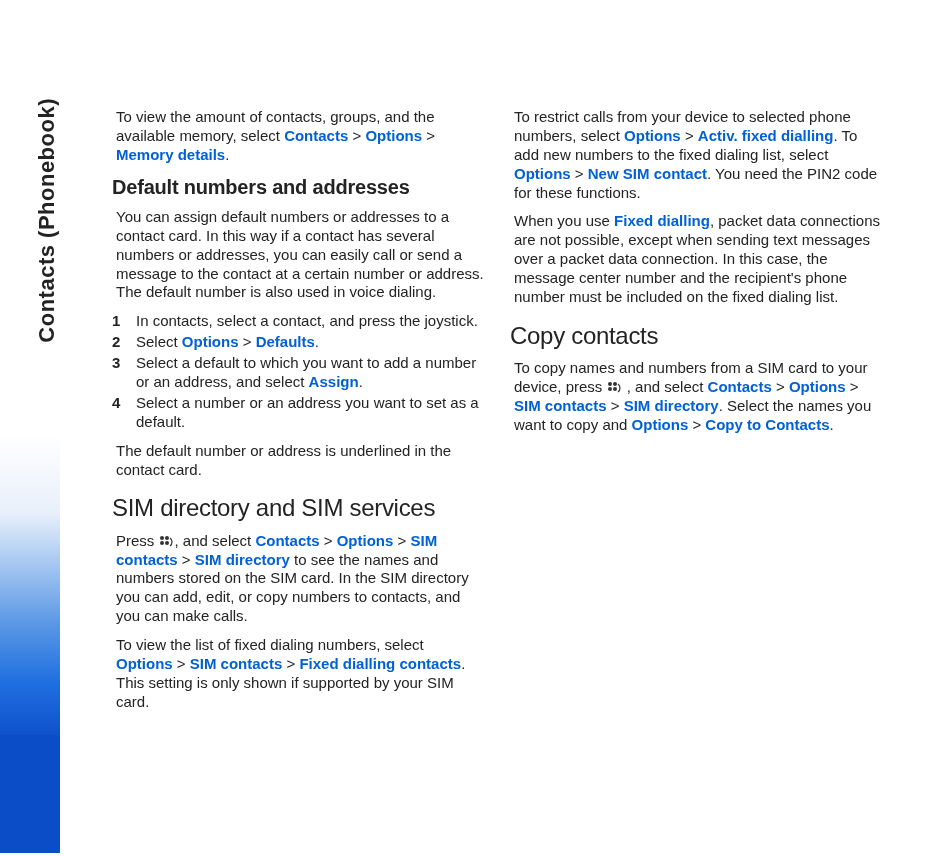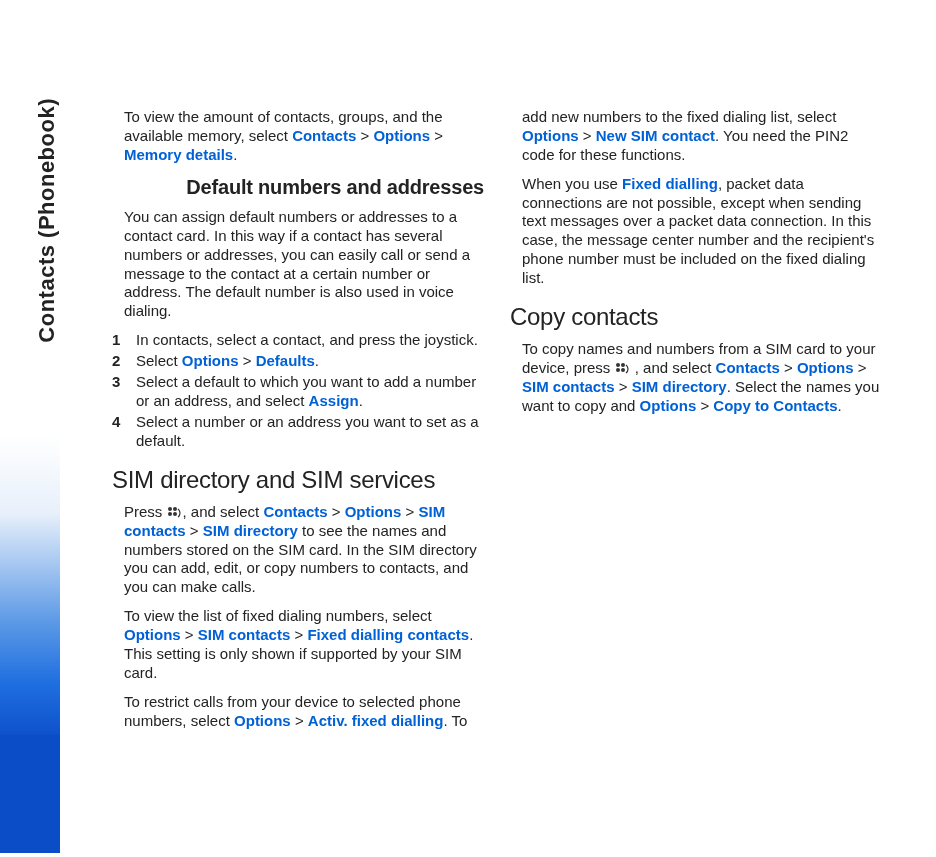--- a/index.html
+++ b/index.html
@@ -67,27 +67,26 @@
     left: 112px;
     top: 108px;
     width: 770px;
     height: 640px;
     column-count: 2;
     column-gap: 26px;
     column-fill: auto;
     font-size: 15px;
     line-height: 1.26;
   }
-  .content p { margin: 0 0 10px 12px; }
+  .content p { margin: 0 0 10px 4px; }
   .content h2 {
     font-size: 20px;
     font-weight: 700;
     margin: 4px 0 8px 0;
     letter-spacing: -0.2px;
-    text-align: right;
   }
   .content h1 {
     font-size: 24px;
     font-weight: 400;
     margin: 14px 0 8px 0;
     letter-spacing: -0.3px;
   }
   .blue { color: #0061d6; font-weight: 700; }
   ol.steps {
     list-style: none;
@@ -145,20 +144,21 @@
       <li>
         <span class="num">3</span>
         <span class="txt"><span>Select a default to which you want to add a number or an address, and select </span><span class="blue">Assign</span><span>.</span></span>
       </li>
       <li>
         <span class="num">4</span>
         <span class="txt">Select a number or an address you want to set as a default.</span>
       </li>
     </ol>
 
+    <p>The default number or address is underlined in the contact card.</p>
 
     <h1>SIM directory and SIM services</h1>
 
 
     <p>
       <span>Press </span><svg class="menu-icon" width="16" height="14" viewBox="0 0 16 14">
           <circle cx="3" cy="3" r="2" fill="#333"></circle>
           <circle cx="8" cy="3" r="2" fill="#333"></circle>
           <circle cx="3" cy="8" r="2" fill="#333"></circle>
           <circle cx="8" cy="8" r="2" fill="#333"></circle>

